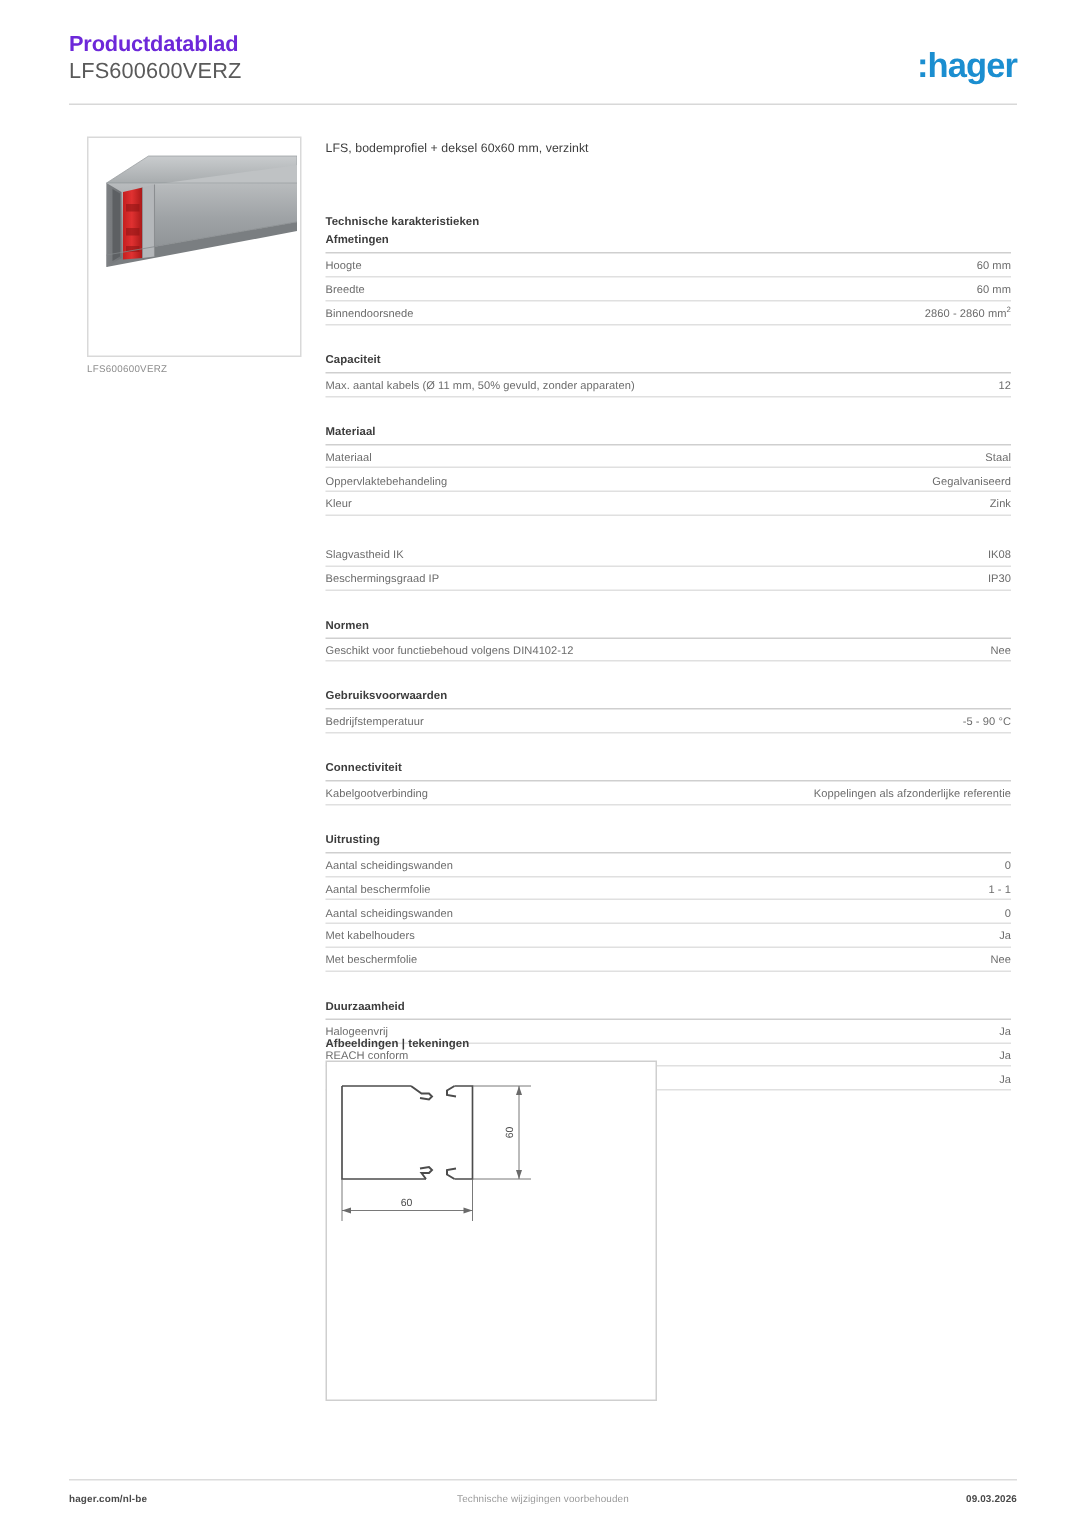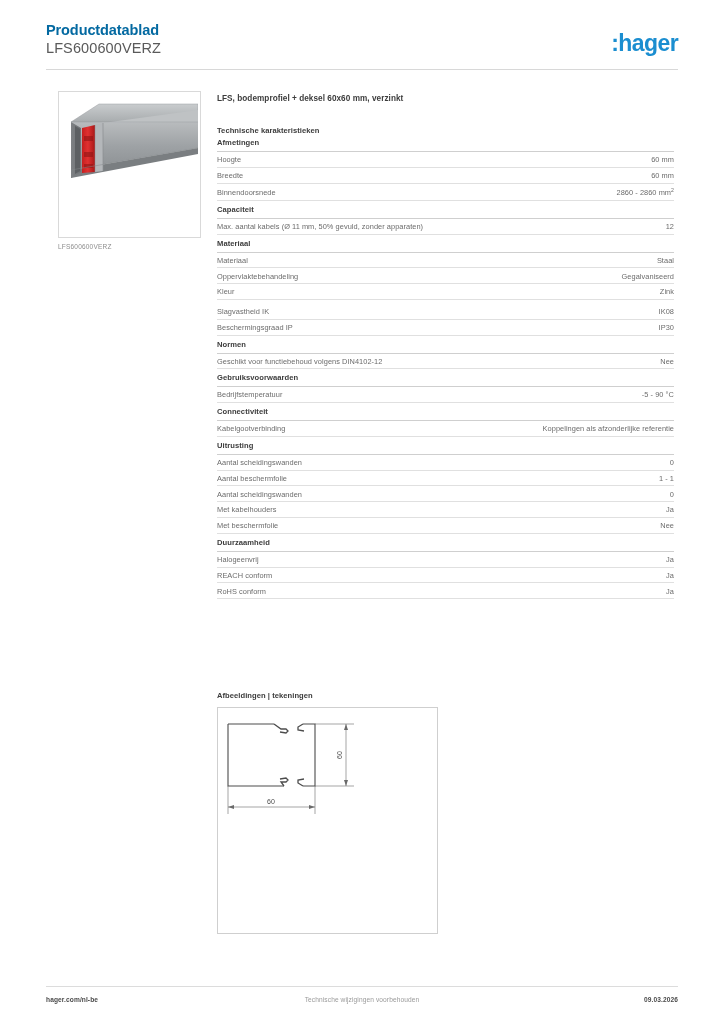--- a/index.html
+++ b/index.html
@@ -25,21 +25,21 @@
   
   .header {
     position: absolute;
     left: 46px; top: 22px;
     width: 632px;
     height: 44px;
   }
   .doc-title {
     font-size: 14.5px;
     font-weight: bold;
-    color: #0369a1;
+    color: #6d28d9;
     line-height: 17px;
     letter-spacing: -0.1px;
   }
   .doc-ref {
     font-size: 14.5px;
     font-weight: normal;
     color: #5a5a5a;
     line-height: 18px;
     letter-spacing: 0.1px;
   }
@@ -84,33 +84,33 @@
 
   
   .spec {
     position: absolute;
     left: 217px;
     top: 94px;
     width: 457px;
   }
   .spec-title {
     font-size: 8.2px;
-    font-weight: bold;
+    font-weight: normal;
     color: #3c3c3c;
     letter-spacing: 0.05px;
-    margin-bottom: 23px;
+    margin-bottom: 40px;
   }
   .spec-subtitle {
     font-size: 7.6px;
     font-weight: bold;
     color: #3c3c3c;
     letter-spacing: 0.05px;
     margin-bottom: 3px;
   }
-  .group { margin-bottom: 4px; }
+  .group { margin-bottom: 18px; }
   .group-head {
     font-size: 7.6px;
     font-weight: bold;
     color: #3c3c3c;
     padding-bottom: 4px;
     border-bottom: 1px solid #cfcfcf;
     letter-spacing: 0.05px;
   }
   .row {
     display: flex;

